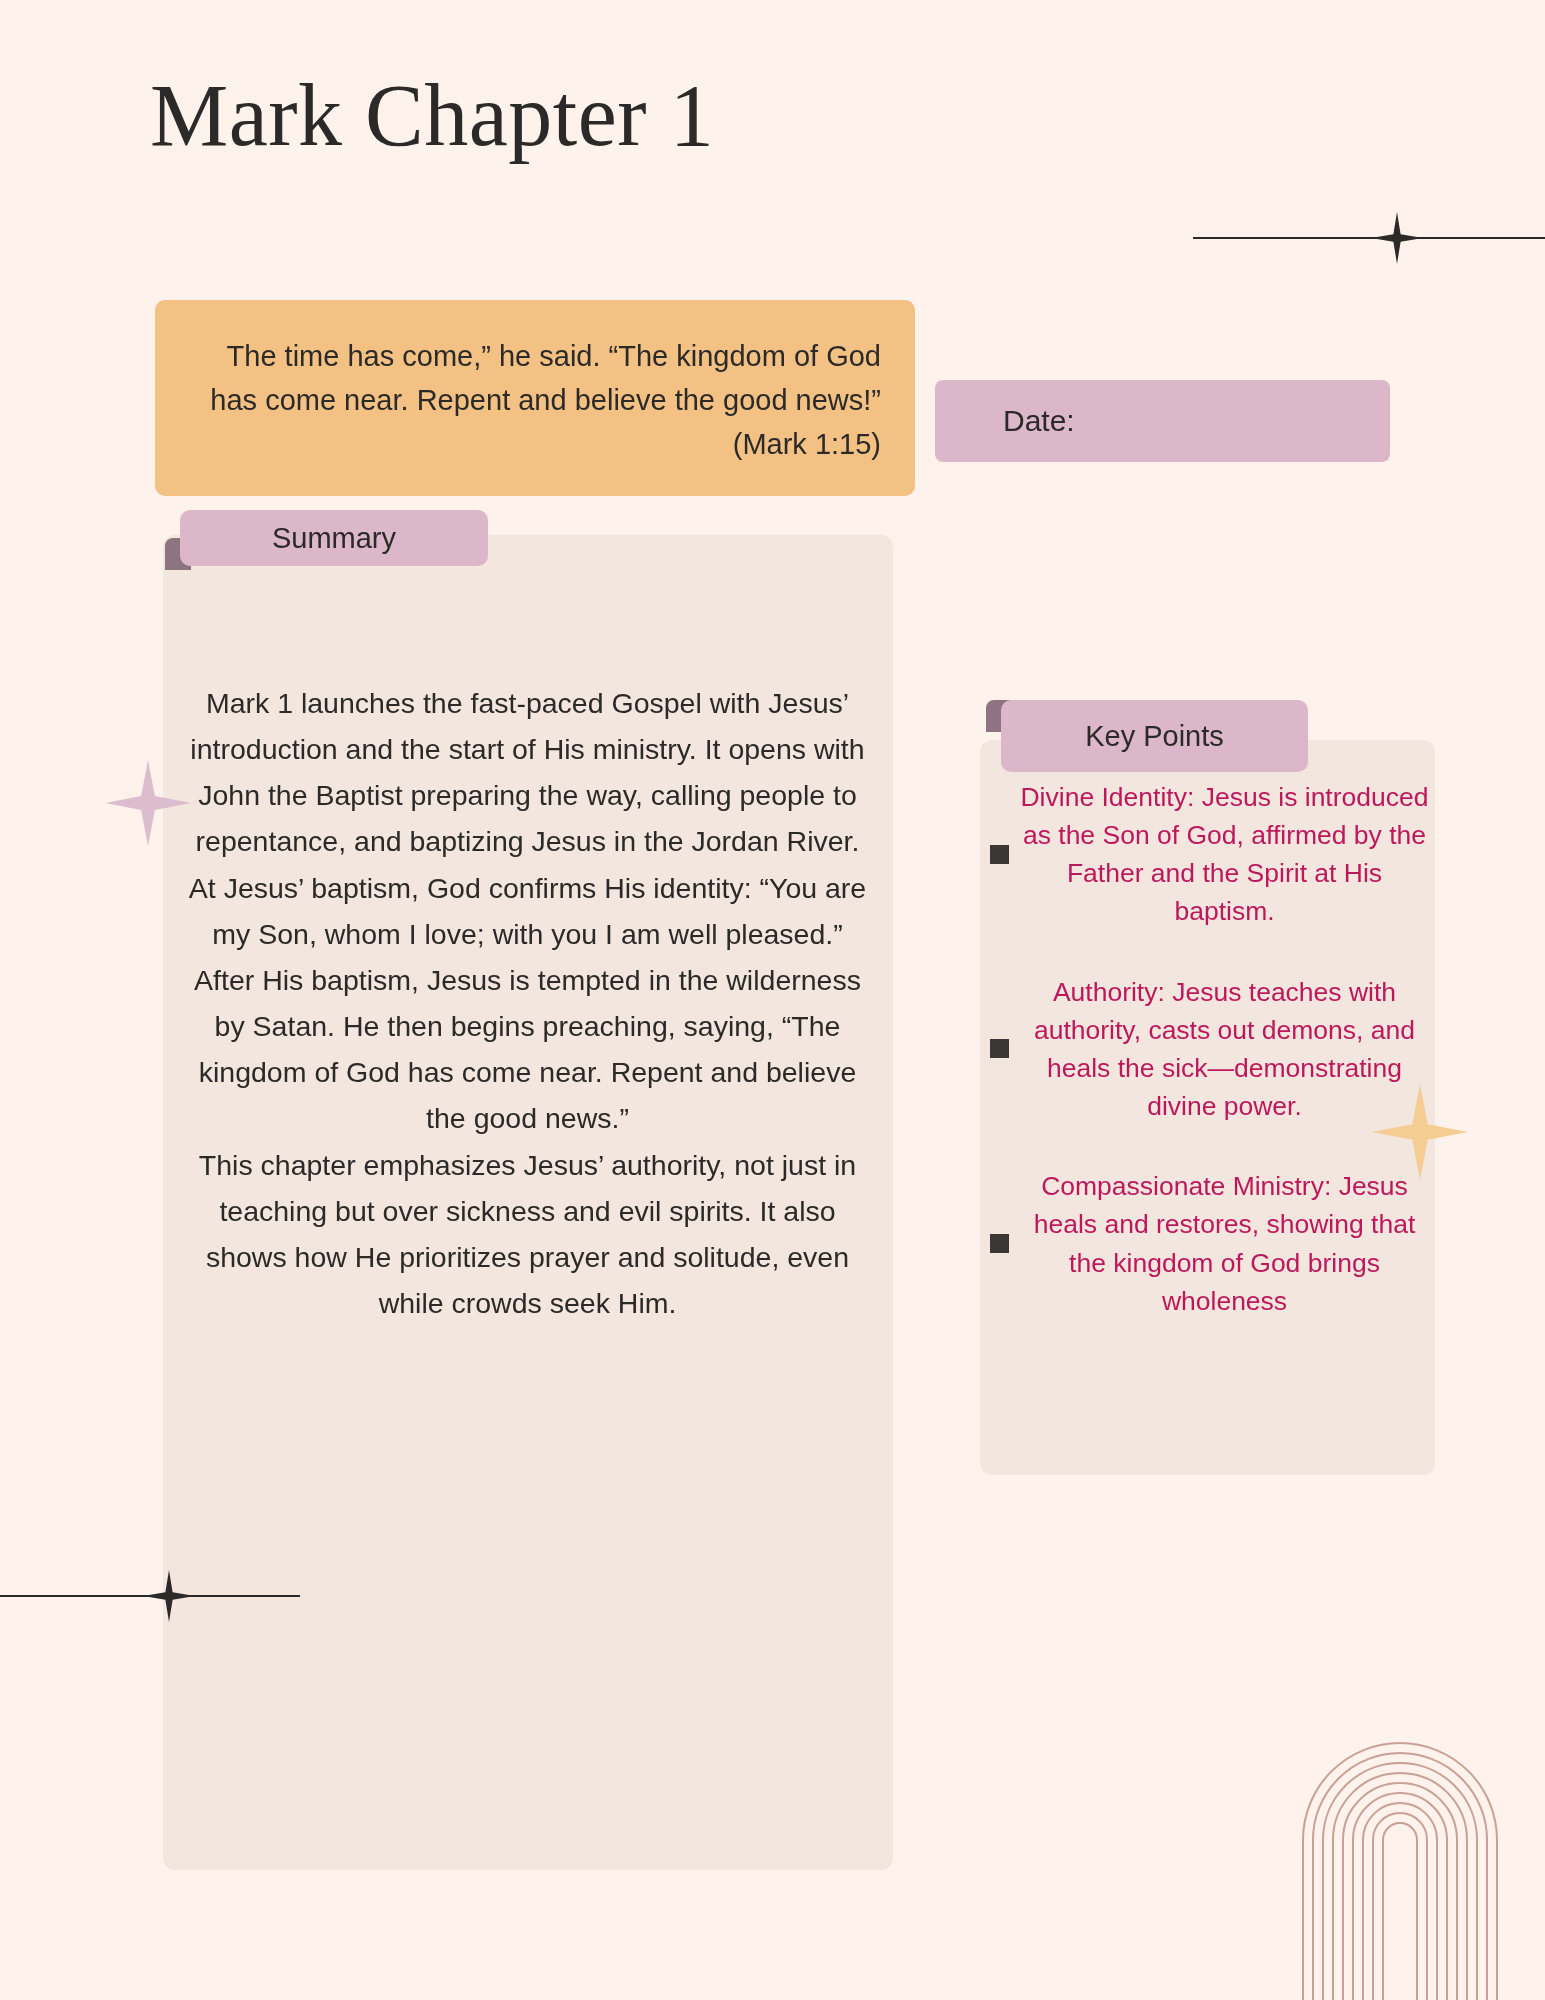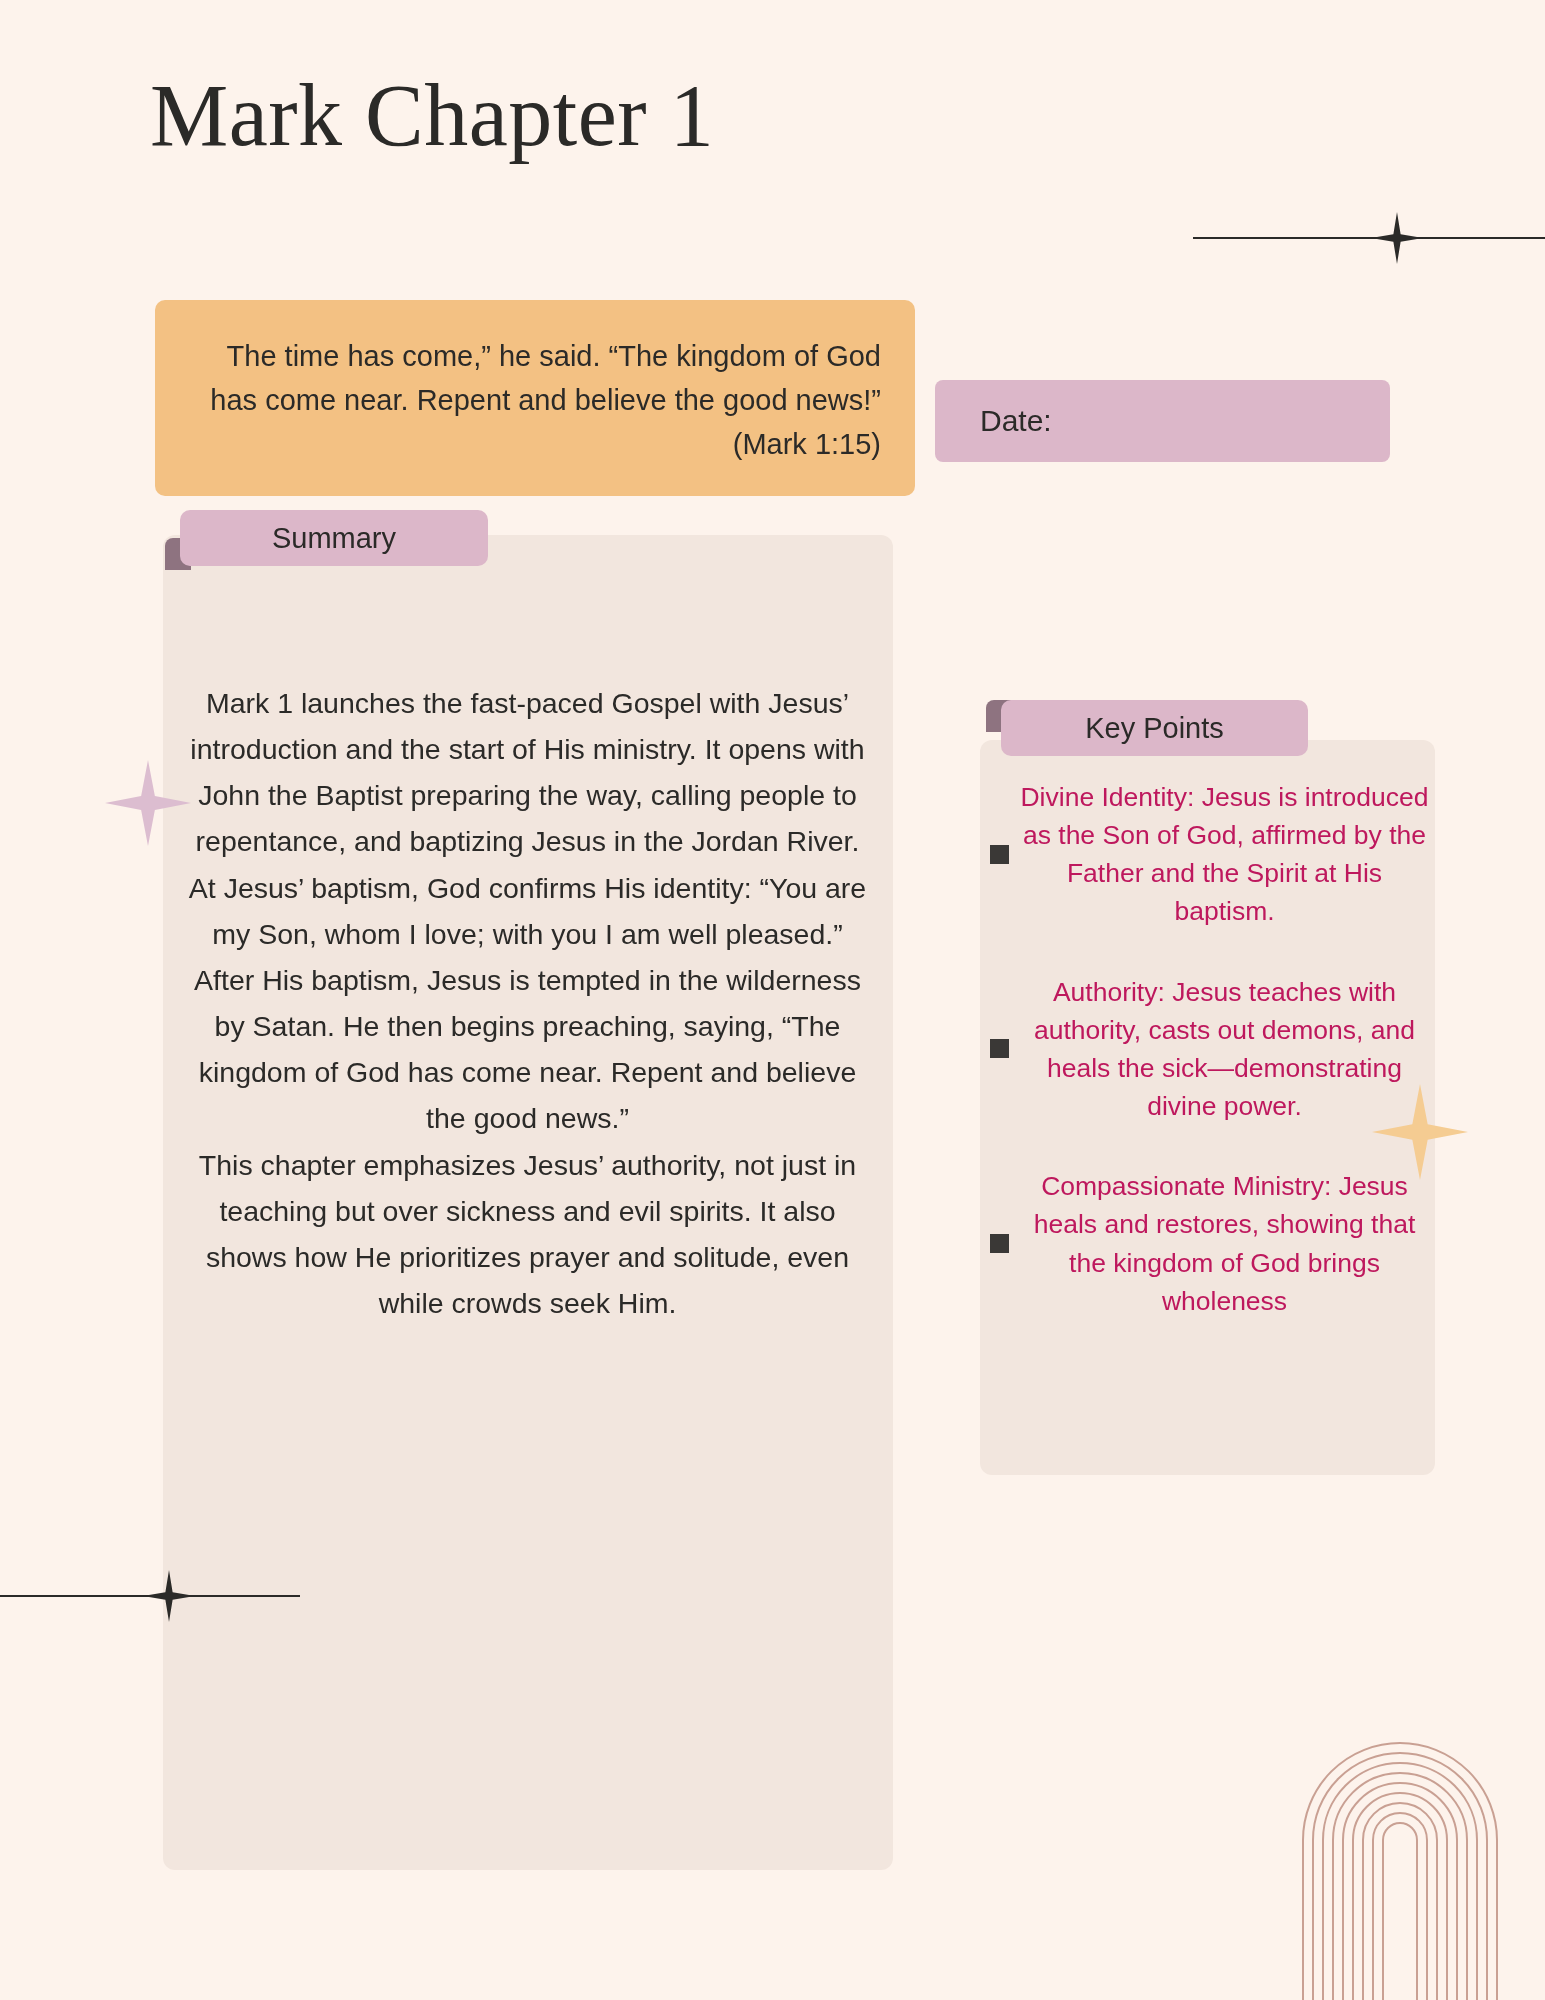--- a/index.html
+++ b/index.html
@@ -105,21 +105,21 @@
     position: absolute;
     left: 935px;
     top: 380px;
     width: 455px;
     height: 82px;
     background: #DCB7C9;
     border-radius: 8px;
     display: flex;
     align-items: center;
     box-sizing: border-box;
-    padding-left: 45px;
+    padding-left: 68px;
   }
   .date-label {
     font-size: 30px;
     color: #2B2A28;
   }
 
   
   .card {
     position: absolute;
     background: #F2E6DE;
@@ -151,21 +151,21 @@
   .tab-summary {
     left: 180px;
     top: 510px;
     width: 308px;
     height: 56px;
   }
   .tab-keypoints {
     left: 1001px;
     top: 700px;
     width: 307px;
-    height: 56px;
+    height: 72px;
   }
   .tab-label {
     font-size: 29px;
     color: #2B2A28;
   }
   .tab-notch {
     position: absolute;
     width: 26px;
     height: 32px;
     background: #8E7380;

